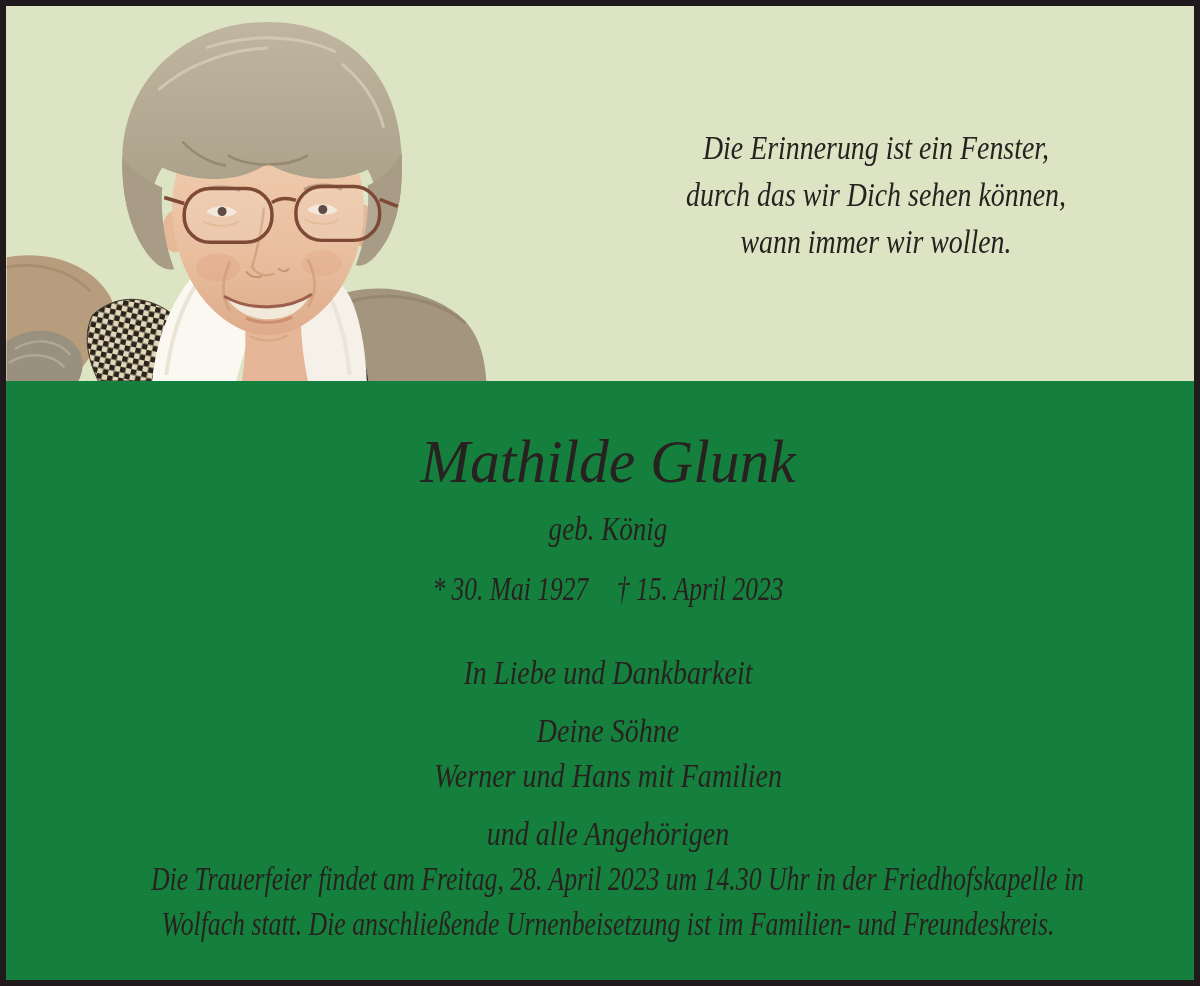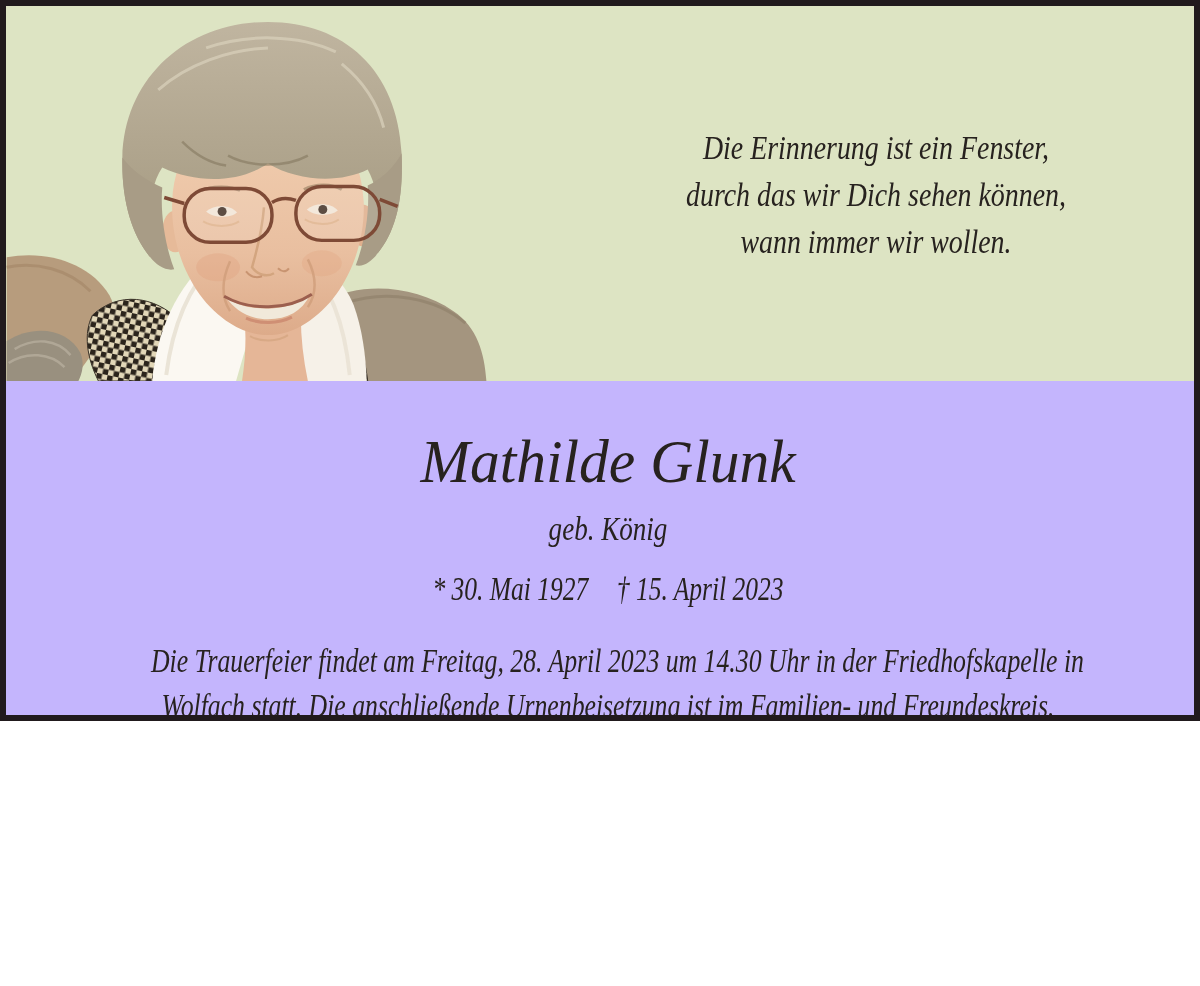--- a/index.html
+++ b/index.html
@@ -3,23 +3,23 @@
 <meta charset="utf-8">
 <style>
   * { margin: 0; padding: 0; box-sizing: border-box; }
   html, body { background: #ffffff; }
   body {
     width: 1200px; height: 986px;
     font-family: "Liberation Serif", "DejaVu Serif", serif;
     color: #27221f;
   }
   .card {
-    width: 1200px; height: 721px;
+    width: 1200px; height: 986px;
     border: 6px solid #211a1d;
-    background: #c4b5fd;
+    background: #15803d;
     overflow: hidden;
     position: relative;
   }
   
   .header {
     position: relative;
     width: 100%; height: 375px;
     background: #dde4c3;
   }
   .portrait {
@@ -64,21 +64,21 @@
     font-style: italic;
     font-size: 34px;
     line-height: 44px;
     white-space: nowrap;
   }
   .dates .death { margin-left: 38px; }
   .tribute { margin-top: 40px; font-style: italic; font-size: 33px; }
   .tribute p { line-height: 45px; white-space: nowrap; }
   .tribute p.gap-after { margin-bottom: 13px; }
   .tribute p.gap-before { margin-top: 13px; }
-  .funeral { margin-top: 28px; font-style: italic; font-size: 33px; }
+  .funeral { font-style: italic; font-size: 33px; }
   .funeral p { line-height: 45px; white-space: nowrap; }
   
   .sx75 { transform: scaleX(0.75); transform-origin: 50% 50%; }
   .sx78 { transform: scaleX(0.78); transform-origin: 50% 50%; }
   .sx82 { transform: scaleX(0.82); transform-origin: 50% 50%; }
   .sx85 { transform: scaleX(0.85); transform-origin: 50% 50%; }
   .sx96 { transform: scaleX(0.96); transform-origin: 50% 50%; }
 </style>
 </head>
 <body>
@@ -196,20 +196,26 @@
   </div>
 
   <div class="body-section">
 
     <h1 class="name sx96">Mathilde Glunk</h1>
 
     <p class="maiden sx82">geb. König</p>
 
     <p class="dates sx75"><span class="birth">* 30. Mai 1927</span><span class="death">† 15. April 2023</span></p>
 
+    <div class="tribute">
+      <p class="sx85 gap-after">In Liebe und Dankbarkeit</p>
+      <p class="sx85">Deine Söhne</p>
+      <p class="sx85">Werner und Hans mit Familien</p>
+      <p class="sx85 gap-before">und alle Angehörigen</p>
+    </div>
 
     <div class="funeral">
       <p class="sx78">Die Trauerfeier findet am Freitag, 28. April 2023 um 14.30 Uhr in der Friedhofskapelle in</p>
       <p class="sx78">Wolfach statt. Die anschließende Urnenbeisetzung ist im Familien- und Freundeskreis.</p>
     </div>
 
   </div>
 </div>
 
 </body></html>

